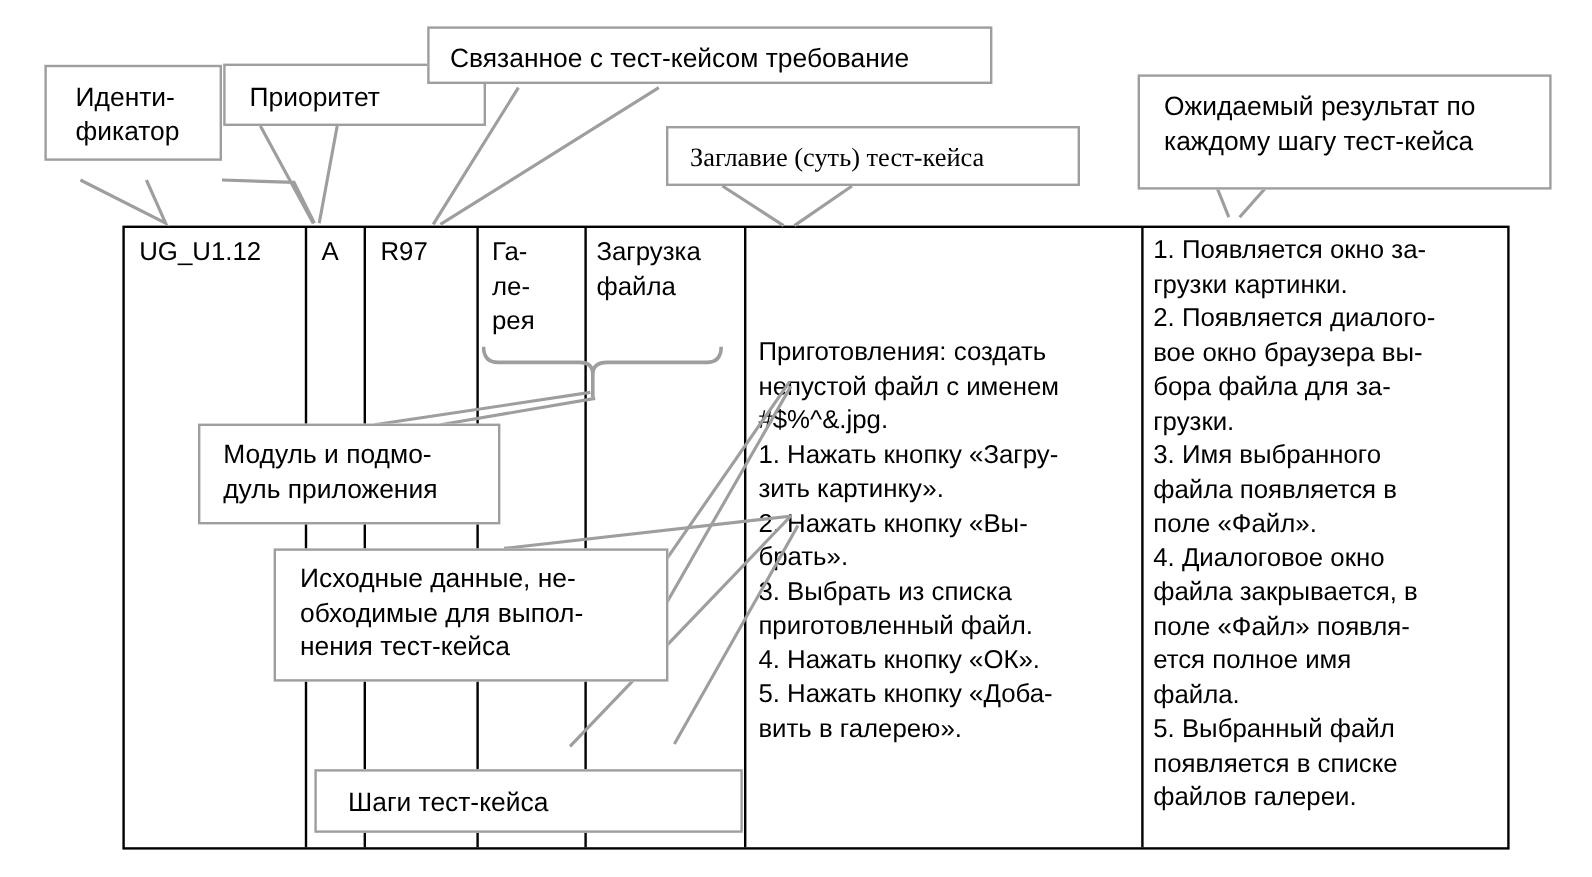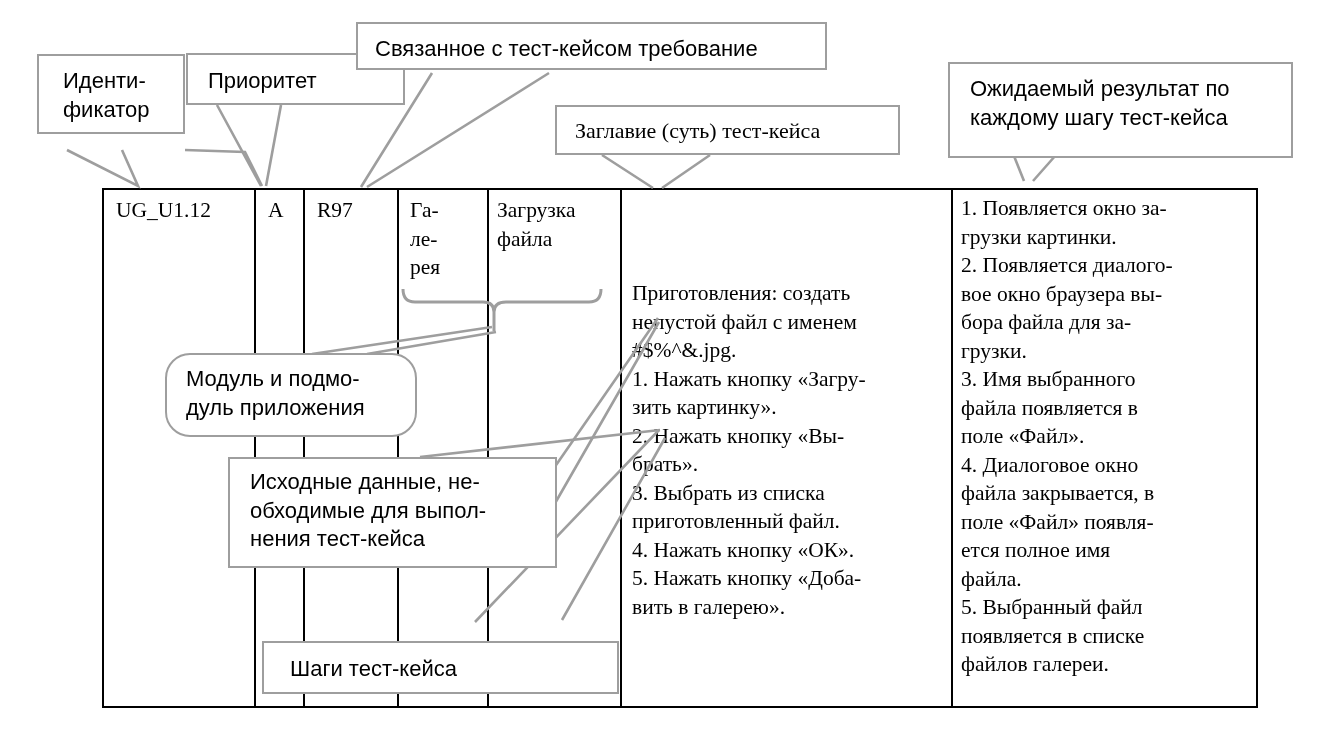--- a/index.html
+++ b/index.html
@@ -4,21 +4,21 @@
 <style>
   html,body{margin:0;padding:0;background:#ffffff;}
   .figure{
     position:relative;width:1327px;height:731px;background:#ffffff;overflow:hidden;
     font-family:"Liberation Sans","DejaVu Sans",sans-serif;color:#000;
   }
   
   .tbl{position:absolute;left:102px;top:188px;width:1156px;height:520px;
        border:2px solid #000;box-sizing:border-box;background:#fff;z-index:1;}
   .vline{position:absolute;top:0;bottom:0;width:2px;background:#000;}
-  .cell{position:absolute;font-size:21.5px;line-height:28.5px;white-space:pre-line;z-index:2;font-family:Liberation Serif, serif;}
+  .cell{position:absolute;font-size:21.5px;line-height:28.5px;white-space:pre-line;z-index:2;}
   .cell.b{font-weight:bold;}
   
   .lines{position:absolute;left:0;top:0;z-index:5;pointer-events:none;}
   
   .callout{
     position:absolute;background:#ffffff;border:2.5px solid #9e9e9e;box-sizing:border-box;
     font-size:22px;line-height:28.5px;white-space:pre-line;z-index:10;
   }
 </style>
 </head>
@@ -105,21 +105,21 @@
 
   <div class="callout" style="left:186px;top:53px;width:219px;height:52px;padding:12px 0 0 20px;">Приоритет</div>
 
   <div class="callout" style="left:356px;top:22px;width:471px;height:48px;padding:11px 0 0 17px;">Связанное с тест-кейсом требование</div>
 
   <div class="callout" style="left:555px;top:105px;width:345px;height:50px;padding:10px 0 0 18px;font-family:Liberation Serif, serif;">Заглавие (суть) тест-кейса</div>
 
   <div class="callout" style="left:948px;top:42px;width:345px;height:96px;padding:11px 0 0 20px;margin-top:20px;">Ожидаемый результат по
 каждому шагу тест-кейса</div>
 
-  <div class="callout" style="left:165px;top:353px;width:252px;height:84px;padding:10px 0 0 19px;border-radius:25px;">Модуль и подмо-
+  <div class="callout" style="left:165px;top:353px;width:252px;height:84px;padding:10px 0 0 19px;">Модуль и подмо-
 дуль приложения</div>
 
   <div class="callout" style="left:228px;top:457px;width:329px;height:111px;padding:9px 0 0 20px;">Исходные данные, не-
 обходимые для выпол-
 нения тест-кейса</div>
 
   <div class="callout" style="left:262px;top:621px;width:357px;height:53px;padding:12px 0 0 26px;margin-top:20px;">Шаги тест-кейса</div>
 
 </div>
 

